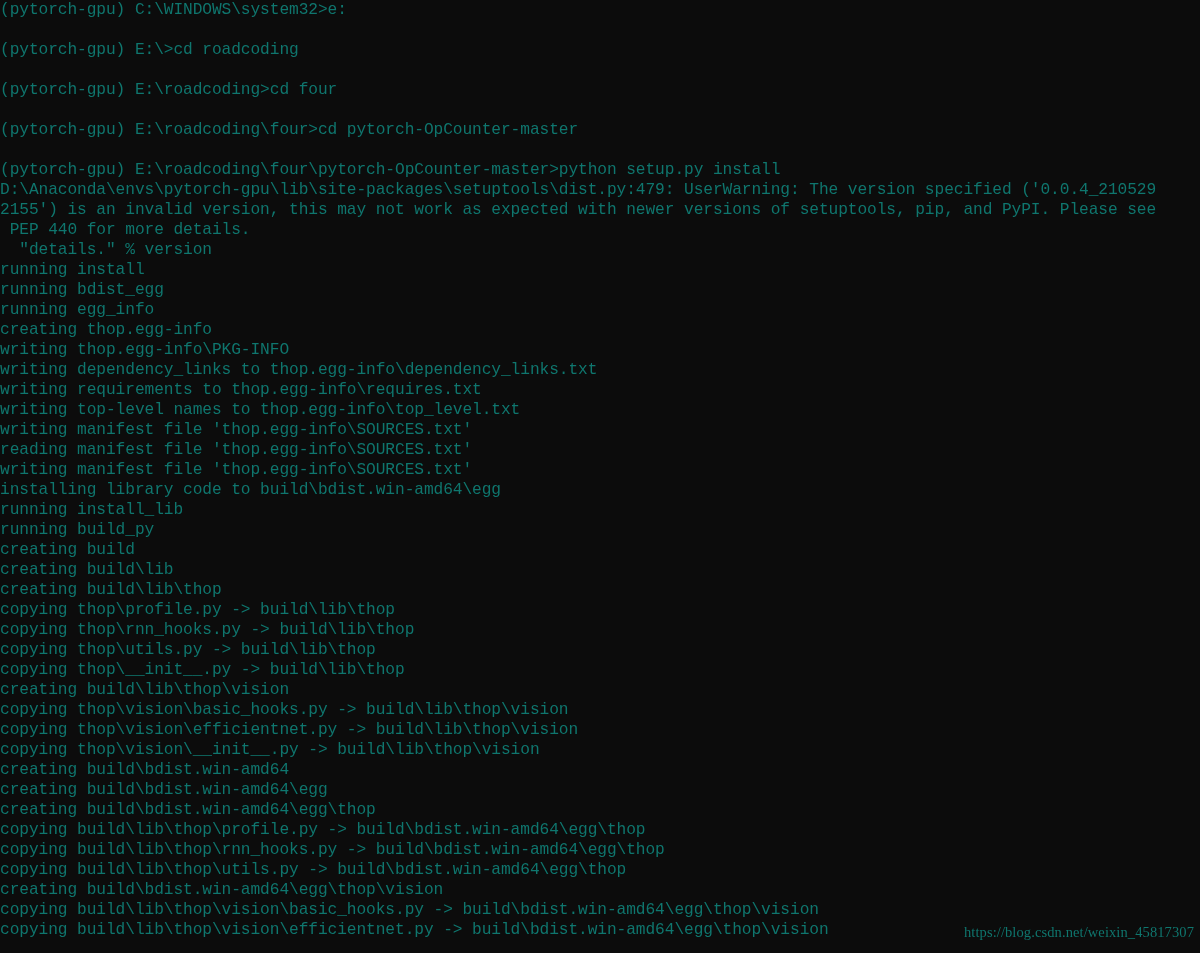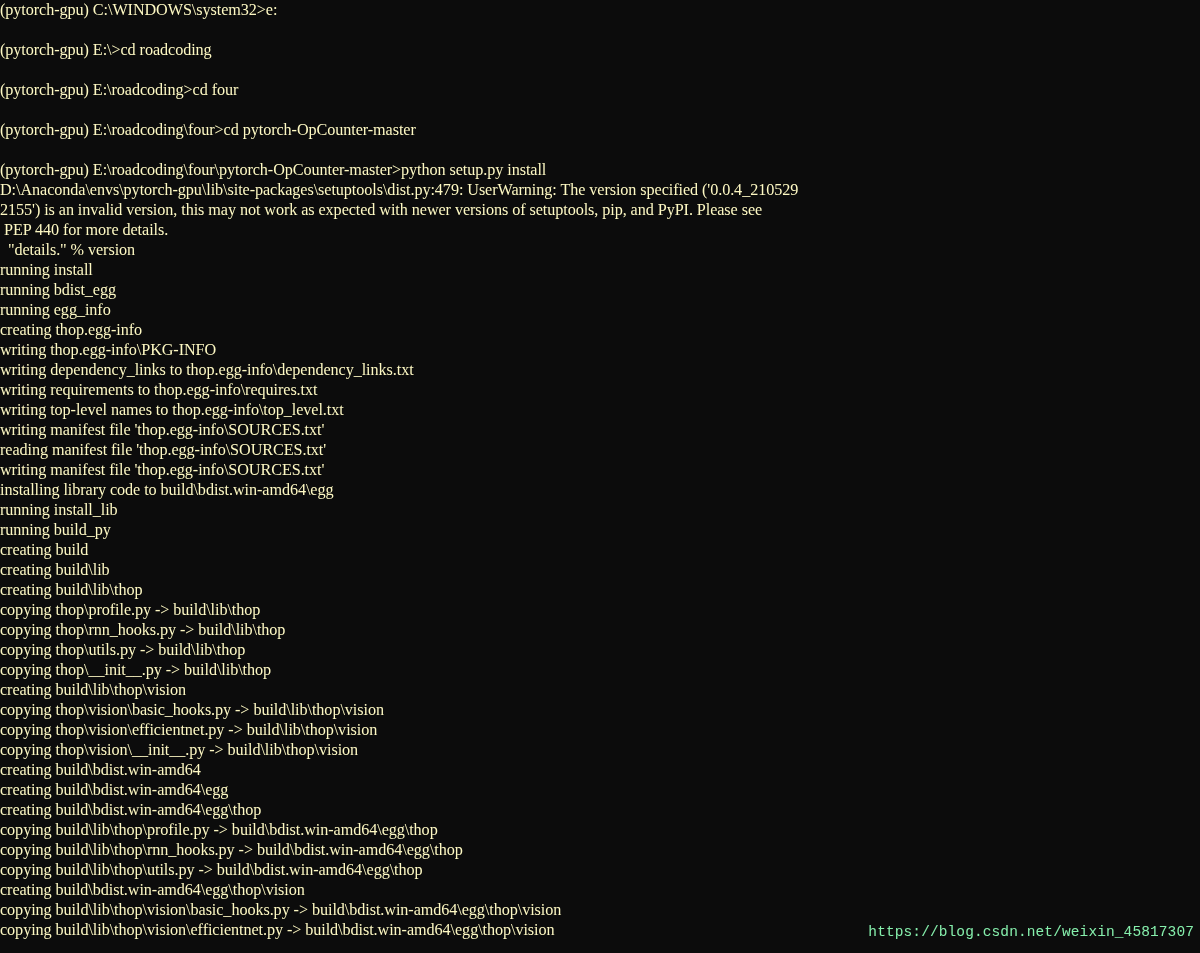--- a/index.html
+++ b/index.html
@@ -14,22 +14,22 @@
     position: relative;
     font-family: "DejaVu Sans Mono", "Liberation Mono", monospace;
   }
   #terminal {
     position: absolute;
     left: 0;
     top: 0;
     width: 1200px;
     height: 953px;
     background: #0c0c0c;
-    color: #fef9c3;
-    font-family: Liberation Serif, serif;
+    color: #0f766e;
+    font-family: Liberation Mono, monospace;
     font-size: 16.2px;
     line-height: 20px;
     letter-spacing: -0.08px;
     white-space: pre;
     overflow: hidden;
     padding: 0;
     box-sizing: border-box;
   }
   .line {
     display: block;
@@ -38,22 +38,22 @@
     white-space: pre;
     overflow: hidden;
   }
   .line.blank {
     color: transparent;
   }
   #watermark {
     position: absolute;
     right: 6px;
     bottom: 12px;
-    color: #86efac;
-    font-family: Liberation Mono, monospace;
+    color: #0f766e;
+    font-family: Liberation Serif, serif;
     font-size: 14.5px;
     line-height: 18px;
     letter-spacing: 0.1px;
     white-space: nowrap;
     pointer-events: none;
   }
 </style>
 </head>
 <body>
 

